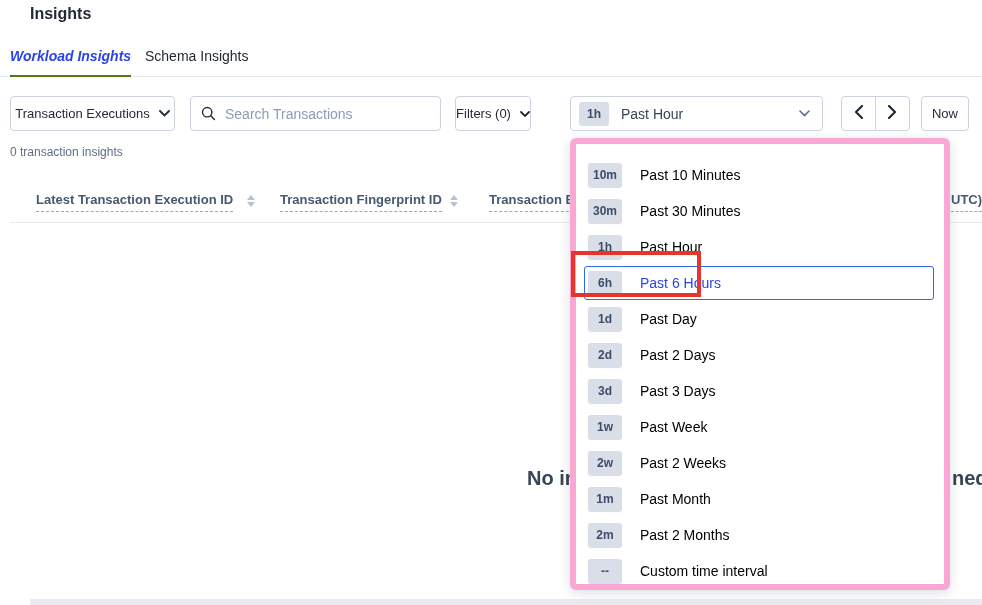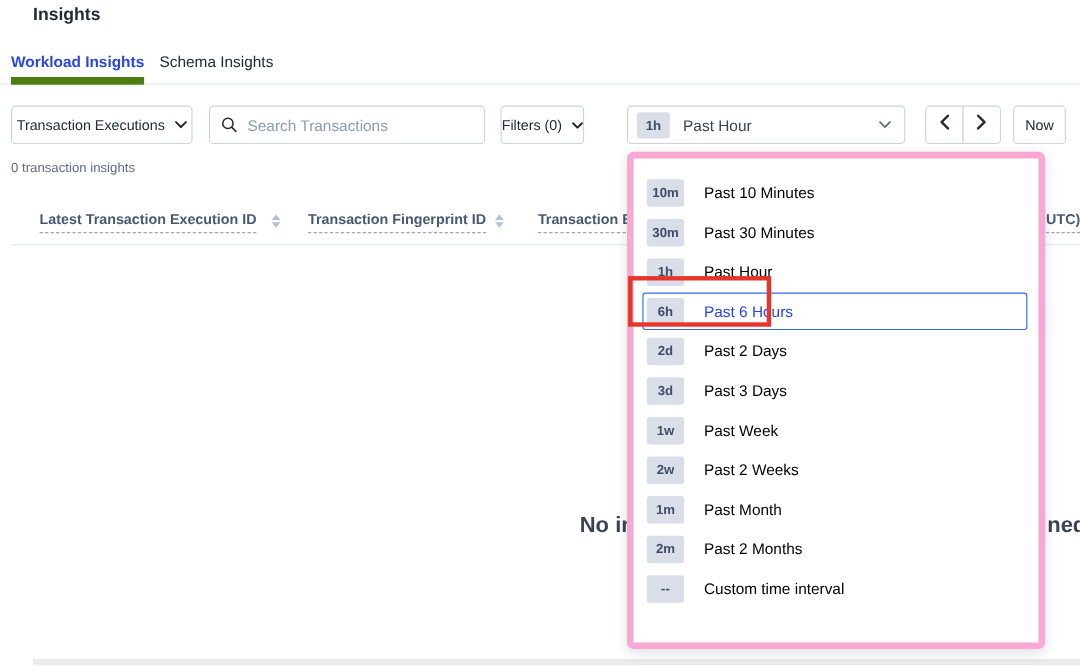--- a/index.html
+++ b/index.html
@@ -19,21 +19,21 @@
   .tabbar {
     position: absolute; left: 0; top: 44px; width: 982px; height: 33px;
     border-bottom: 1px solid #e4e6ea;
   }
   .tab {
     position: absolute; top: 4px; height: 29px;
     font-size: 14px; cursor: pointer; white-space: nowrap;
   }
   .tab.active {
     left: 10px; color: #2945e6; font-weight: 700;
-    border-bottom: 7px solid #4d7c0f; padding-bottom: 20px;
+    border-bottom: 2px solid #4d7c0f; padding-bottom: 20px; font-style: italic;
   }
   .tab.inactive { left: 145px; color: #242a35; font-weight: 400; }
 
   
   .toolbar-item {
     position: absolute; top: 96px; height: 35px;
     background: #fff; border: 1px solid #ccd2de; border-radius: 4px;
     display: flex; align-items: center;
   }
   .btn { font-size: 13px; font-weight: 400; color: #242a35; cursor: pointer; justify-content: center; gap: 9px; }
@@ -215,20 +215,24 @@
     </div>
     <div class="opt">
       <span class="badge">1h</span>
       <span class="opt-label">Past Hour</span>
     </div>
     <div class="opt hl">
       <span class="badge">6h</span>
       <span class="opt-label">Past 6 Hours</span>
     </div>
     <div class="opt">
+      <span class="badge">1d</span>
+      <span class="opt-label">Past Day</span>
+    </div>
+    <div class="opt">
       <span class="badge">2d</span>
       <span class="opt-label">Past 2 Days</span>
     </div>
     <div class="opt">
       <span class="badge">3d</span>
       <span class="opt-label">Past 3 Days</span>
     </div>
     <div class="opt">
       <span class="badge">1w</span>
       <span class="opt-label">Past Week</span>

